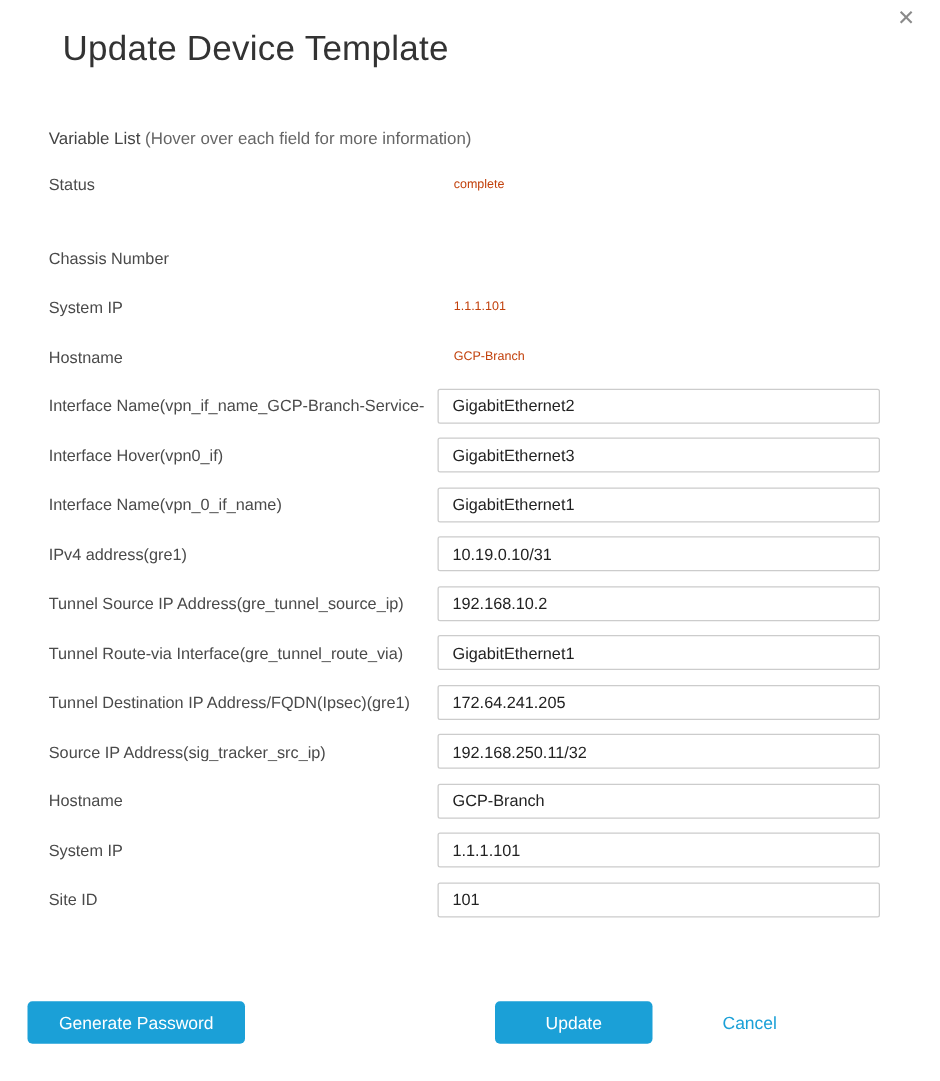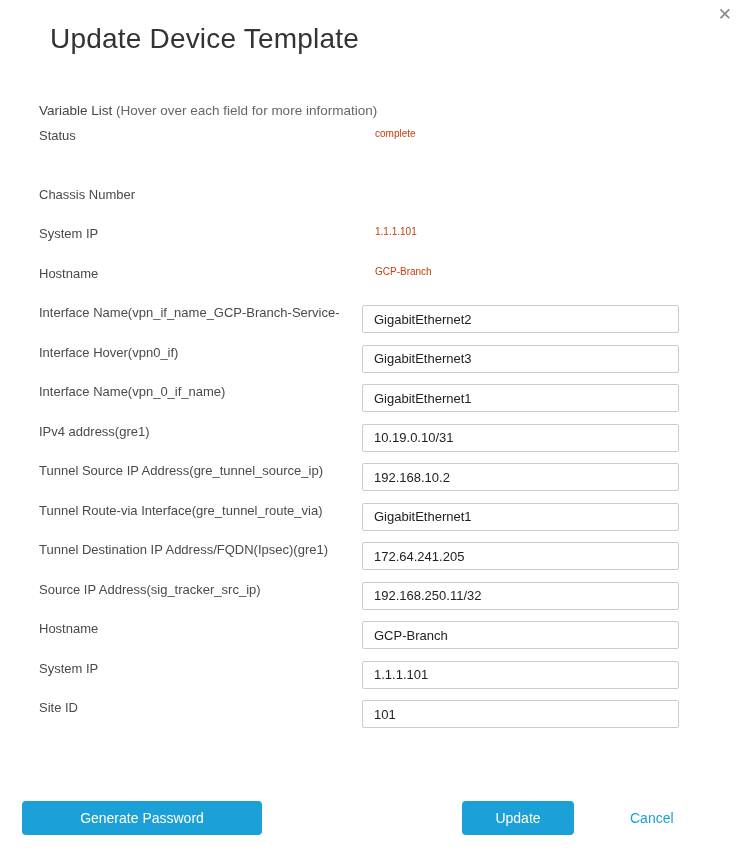--- a/index.html
+++ b/index.html
@@ -23,57 +23,56 @@
     font-weight: 400; color: #333333;
     letter-spacing: 0.2px;
   }
   .section-head {
     margin: 48px 39px 0 39px;
     font-size: 13.5px; line-height: 16px; color: #666666;
   }
   .section-head b { color: #444444; font-weight: normal; }
   .rows { margin-top: 9px; }
   .row {
-    display: flex; 
+    display: flex; align-items: center;
     height: 39.5px;
     padding: 0 84px 0 39px;
-    gap: 12px;
   }
   .row-gap { height: 19px; }
   .field-label {
     width: 311px; flex: none;
     font-size: 13px; color: #4a4a4a;
     white-space: nowrap; overflow: hidden;
   }
   .value-text {
     font-size: 10px; color: #c2410c;
     padding-left: 13px;
     white-space: nowrap;
   }
   .field-input {
-    width: 317px; height: 28px; flex: none;
+    width: 354px; height: 28px; flex: none;
     border: 1px solid #cccccc; border-radius: 2px;
     padding: 12px 11px;
     font-family: "Liberation Sans", sans-serif;
     font-size: 13px; color: #222222;
     background: #ffffff; outline: none;
   }
   .footer {
     display: flex; align-items: center;
     margin: 61px 0 0 22px;
   }
   .btn {
     height: 34px;
     background: var(--accent);
     color: #ffffff; border: none; border-radius: 4px;
     font-family: "Liberation Sans", sans-serif;
     font-size: 14px; cursor: pointer;
   }
-  .btn-generate { width: 240px; }
-  .btn-update { width: 112px; margin-left: 200px; }
+  .btn-generate { width: 174px; }
+  .btn-update { width: 126px; margin-left: 200px; }
   .cancel-link {
     margin-left: 56px;
     color: var(--accent); font-size: 14px;
     cursor: pointer; text-decoration: none;
   }
 </style>
 </head>
 <body>
 
 <div>

